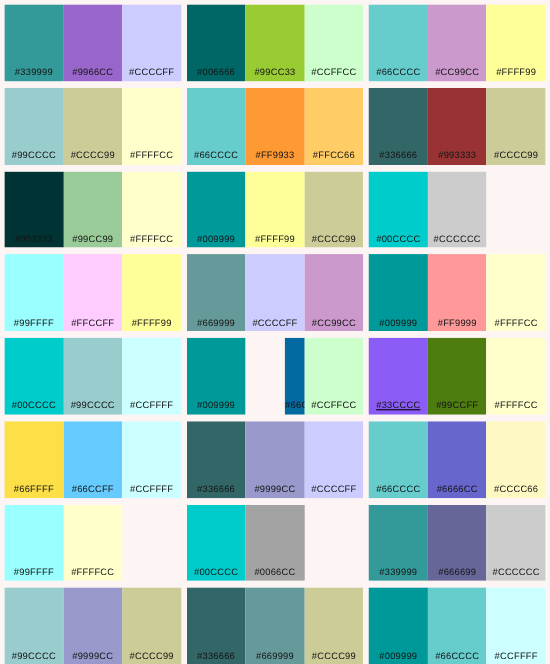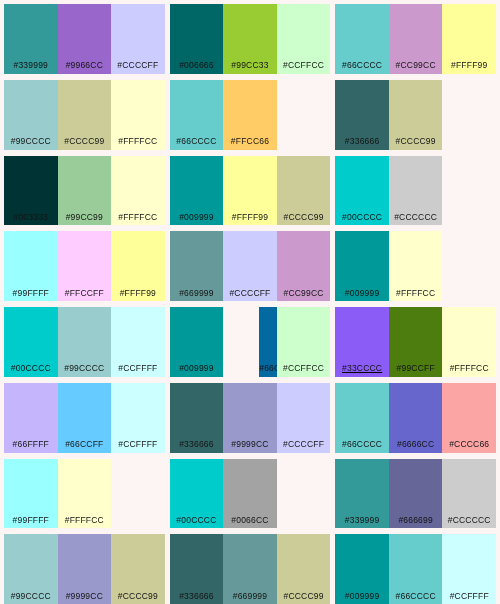--- a/index.html
+++ b/index.html
@@ -102,28 +102,34 @@
         <span class="swatch-label label-dark">#CCCC99</span>
       </div>
       <div class="swatch" style="background: rgb(255, 255, 204);">
         <span class="swatch-label label-dark">#FFFFCC</span>
       </div>
     </div>
     <div class="palette-group">
       <div class="swatch" style="background: rgb(102, 204, 204);">
         <span class="swatch-label label-dark">#66CCCC</span>
       </div>
+      <div class="swatch" style="background: rgb(255, 153, 51);">
+        <span class="swatch-label label-dark">#FF9933</span>
+      </div>
       <div class="swatch" style="background: rgb(255, 204, 102);">
         <span class="swatch-label label-dark">#FFCC66</span>
       </div>
     </div>
     <div class="palette-group">
       <div class="swatch" style="background: rgb(51, 102, 102);">
         <span class="swatch-label label-dark">#336666</span>
       </div>
+      <div class="swatch" style="background: rgb(153, 51, 51);">
+        <span class="swatch-label label-dark">#993333</span>
+      </div>
       <div class="swatch" style="background: rgb(204, 204, 153);">
         <span class="swatch-label label-dark">#CCCC99</span>
       </div>
     </div>
     <div class="palette-group">
       <div class="swatch" style="background: rgb(0, 51, 51);">
         <span class="swatch-label label-dark">#003333</span>
       </div>
       <div class="swatch" style="background: rgb(153, 204, 153);">
         <span class="swatch-label label-dark">#99CC99</span>
@@ -170,20 +176,23 @@
         <span class="swatch-label label-dark">#CCCCFF</span>
       </div>
       <div class="swatch" style="background: rgb(204, 153, 204);">
         <span class="swatch-label label-dark">#CC99CC</span>
       </div>
     </div>
     <div class="palette-group">
       <div class="swatch" style="background: rgb(0, 153, 153);">
         <span class="swatch-label label-dark">#009999</span>
       </div>
+      <div class="swatch" style="background: rgb(255, 153, 153);">
+        <span class="swatch-label label-dark">#FF9999</span>
+      </div>
       <div class="swatch" style="background: rgb(255, 255, 204);">
         <span class="swatch-label label-dark">#FFFFCC</span>
       </div>
     </div>
     <div class="palette-group">
       <div class="swatch" style="background: rgb(0, 204, 204);">
         <span class="swatch-label label-dark">#00CCCC</span>
       </div>
       <div class="swatch" style="background: rgb(153, 204, 204);">
         <span class="swatch-label label-dark">#99CCCC</span>
@@ -208,21 +217,21 @@
         <span class="swatch-label label-dark">#33CCCC</span>
       </div>
       <div class="swatch" style="background: #4d7c0f;">
         <span class="swatch-label label-dark">#99CCFF</span>
       </div>
       <div class="swatch" style="background: rgb(255, 255, 204);">
         <span class="swatch-label label-dark">#FFFFCC</span>
       </div>
     </div>
     <div class="palette-group">
-      <div class="swatch" style="background: #c4b5fd; justify-content: flex-end;">
+      <div class="swatch" style="background: #fde047; justify-content: flex-end;">
         <span class="swatch-label label-dark">#66FFFF</span>
       </div>
       <div class="swatch" style="background: rgb(102, 204, 255);">
         <span class="swatch-label label-dark">#66CCFF</span>
       </div>
       <div class="swatch" style="background: rgb(204, 255, 255);">
         <span class="swatch-label label-dark">#CCFFFF</span>
       </div>
     </div>
     <div class="palette-group">
@@ -236,21 +245,21 @@
         <span class="swatch-label label-dark">#CCCCFF</span>
       </div>
     </div>
     <div class="palette-group">
       <div class="swatch" style="background: rgb(102, 204, 204);">
         <span class="swatch-label label-dark">#66CCCC</span>
       </div>
       <div class="swatch" style="background: rgb(102, 102, 204);">
         <span class="swatch-label label-dark">#6666CC</span>
       </div>
-      <div class="swatch" style="background: #fca5a5;">
+      <div class="swatch" style="background: #fef9c3;">
         <span class="swatch-label label-dark">#CCCC66</span>
       </div>
     </div>
     <div class="palette-group">
       <div class="swatch" style="background: rgb(153, 255, 255);">
         <span class="swatch-label label-dark">#99FFFF</span>
       </div>
       <div class="swatch" style="background: rgb(255, 255, 204);">
         <span class="swatch-label label-dark">#FFFFCC</span>
       </div>

